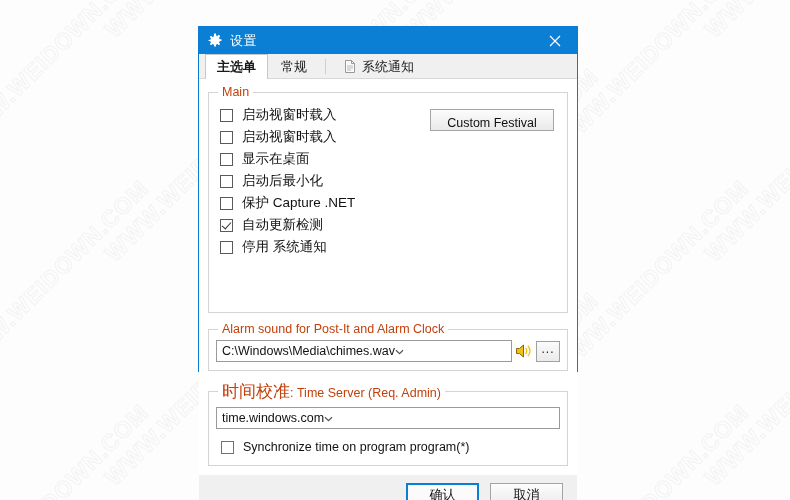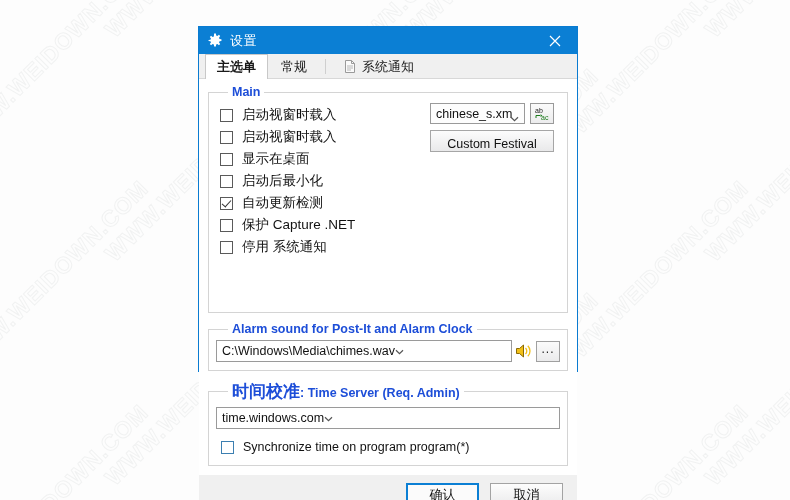--- a/index.html
+++ b/index.html
@@ -155,24 +155,23 @@
 
   fieldset.group {
     border: 1px solid #d4d4d4;
     border-radius: 0;
     margin: 0 0 9px 0;
     padding: 5px 7px 7px 7px;
     box-sizing: border-box;
   }
   fieldset.group > legend {
     font-size: 12.5px;
-    color: #1d4ed8;
+    color: #c2410c;
     padding: 0 4px;
-    margin-left: 12px;
-    font-weight: bold;
+    margin-left: 2px;
   }
   legend .cn { font-size: 17px; }
 
   #group-main { height: 228px; position: relative; }
 
   
   .cb-row {
     display: flex;
     align-items: center;
     height: 22px;
@@ -396,51 +395,33 @@
         </div>
         <div class="cb-row">
           <span class="cbox"></span>
           <span class="cb-label">显示在桌面</span>
         </div>
         <div class="cb-row">
           <span class="cbox"></span>
           <span class="cb-label">启动后最小化</span>
         </div>
         <div class="cb-row">
+          <span class="cbox"></span>
+          <span class="cb-label">保护 Capture .NET</span>
+        </div>
+        <div class="cb-row">
           <span class="cbox checked"></span>
           <span class="cb-label">自动更新检测</span>
         </div>
         <div class="cb-row">
           <span class="cbox"></span>
-          <span class="cb-label">保护 Capture .NET</span>
-        </div>
-        <div class="cb-row">
-          <span class="cbox"></span>
           <span class="cb-label">停用 系统通知</span>
         </div>
 
         <div id="main-right">
-          <div id="row-lang">
-            <div class="combo" id="lang-combo">
-              <span>chinese_s.xm</span>
-              <span class="chev">
-                <svg width="9" height="6" viewBox="0 0 9 6">
-                  <path fill="none" stroke="#555" stroke-width="1.2" d="M1 1.3 L4.5 4.7 L8 1.3"></path>
-                </svg>
-              </span>
-            </div>
-            <div id="abc-btn">
-              <svg width="17" height="15" viewBox="0 0 17 15">
-                <text x="1" y="7" font-family="Liberation Sans, sans-serif" font-size="7" fill="#1a1a1a">ab</text>
-                <path fill="none" stroke="#1b7a1b" stroke-width="1" d="M2 12 L2 9.5 L6 9.5"></path>
-                <path fill="#1b7a1b" d="M6.5 8.3 L8.4 9.6 L6.5 10.9z"></path>
-                <text x="7" y="14" font-family="Liberation Sans, sans-serif" font-size="7" fill="#1b7a1b">ac</text>
-              </svg>
-            </div>
-          </div>
           <div id="festival-btn">
             <span>Custom Festival</span>
           </div>
         </div>
       </fieldset>
 
       <fieldset class="group" id="group-alarm">
         <legend>Alarm sound for Post-It and Alarm Clock</legend>
         <div class="field-row">
           <div class="textcombo">

